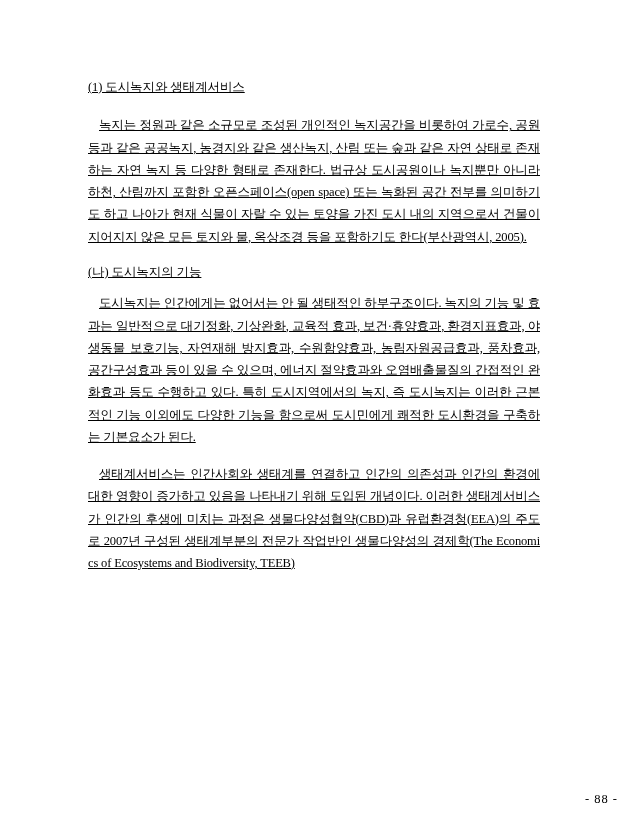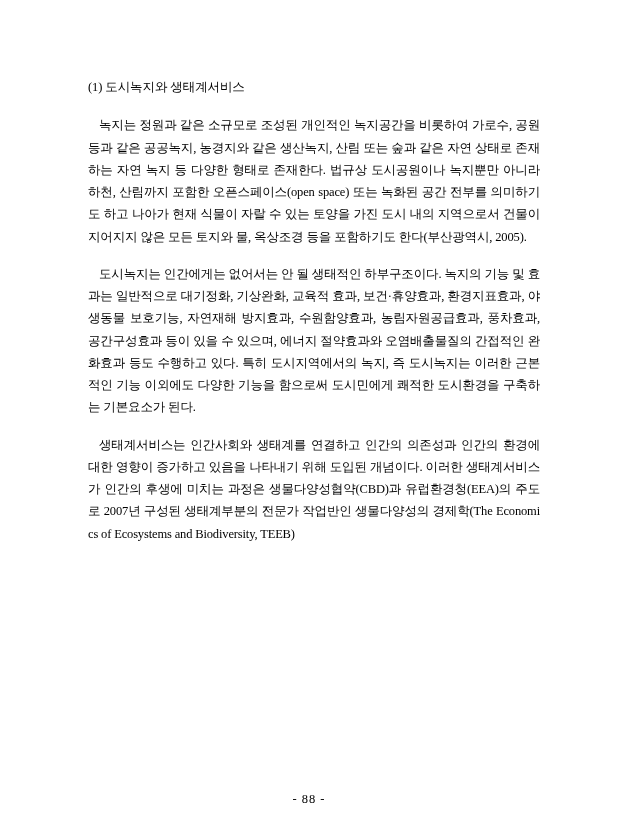--- a/index.html
+++ b/index.html
@@ -16,20 +16,21 @@
     overflow: hidden;
   }
   .page {
     position: absolute;
     left: 0;
     top: 0;
     width: 618px;
     height: 840px;
     box-sizing: border-box;
     padding: 78px 70px 40px 88px;
+    text-decoration: underline;
   }
   .content {
     width: 452px;
   }
   .heading {
     font-size: 12.5px;
     line-height: 1.55;
     margin: 0 0 10px 0;
     letter-spacing: -0.1px;
   }
@@ -53,39 +54,40 @@
     height: 15px;
   }
   .gap-sm {
     height: 7px;
   }
   .footer {
     position: absolute;
     left: 0;
     bottom: 33px;
     width: 618px;
-    text-align: center;
+    text-align: right;
     font-size: 12.5px;
     letter-spacing: 1px;
   }
 </style>
 </head>
 <body>
 
 <div class="page">
   <div class="content">
 
     <div class="heading">(1) 도시녹지와 생태계서비스</div>
 
     <div class="gap-sm"></div>
 
     <p class="para">녹지는 정원과 같은 소규모로 조성된 개인적인 녹지공간을 비롯하여 가로수, 공원 등과 같은 공공녹지, 농경지와 같은 생산녹지, 산림 또는 숲과 같은 자연 상태로 존재하는 자연 녹지 등 다양한 형태로 존재한다. 법규상 도시공원이나 녹지뿐만 아니라 하천, 산림까지 포함한 오픈스페이스(open space) 또는 녹화된 공간 전부를 의미하기도 하고 나아가 현재 식물이 자랄 수 있는 토양을 가진 도시 내의 지역으로서 건물이 지어지지 않은 모든 토지와 물, 옥상조경 등을 포함하기도 한다(부산광역시, 2005).</p>
 
     <div class="block-gap"></div>
 
+    <div class="heading">(나) 도시녹지의 기능</div>
     <p class="para">도시녹지는 인간에게는 없어서는 안 될 생태적인 하부구조이다. 녹지의 기능 및 효과는 일반적으로 대기정화, 기상완화, 교육적 효과, 보건·휴양효과, 환경지표효과, 야생동물 보호기능, 자연재해 방지효과, 수원함양효과, 농림자원공급효과, 풍차효과, 공간구성효과 등이 있을 수 있으며, 에너지 절약효과와 오염배출물질의 간접적인 완화효과 등도 수행하고 있다. 특히 도시지역에서의 녹지, 즉 도시녹지는 이러한 근본적인 기능 이외에도 다양한 기능을 함으로써 도시민에게 쾌적한 도시환경을 구축하는 기본요소가 된다.</p>
 
     <div class="block-gap"></div>
 
     <p class="para">생태계서비스는 인간사회와 생태계를 연결하고 인간의 의존성과 인간의 환경에 대한 영향이 증가하고 있음을 나타내기 위해 도입된 개념이다. 이러한 생태계서비스가 인간의 후생에 미치는 과정은 생물다양성협약(CBD)과 유럽환경청(EEA)의 주도로 2007년 구성된 생태계부분의 전문가 작업반인 생물다양성의 경제학(The Economics of Ecosystems and Biodiversity, TEEB)</p>
 
   </div>
 </div>
 
 <div class="footer">- 88 -</div>

